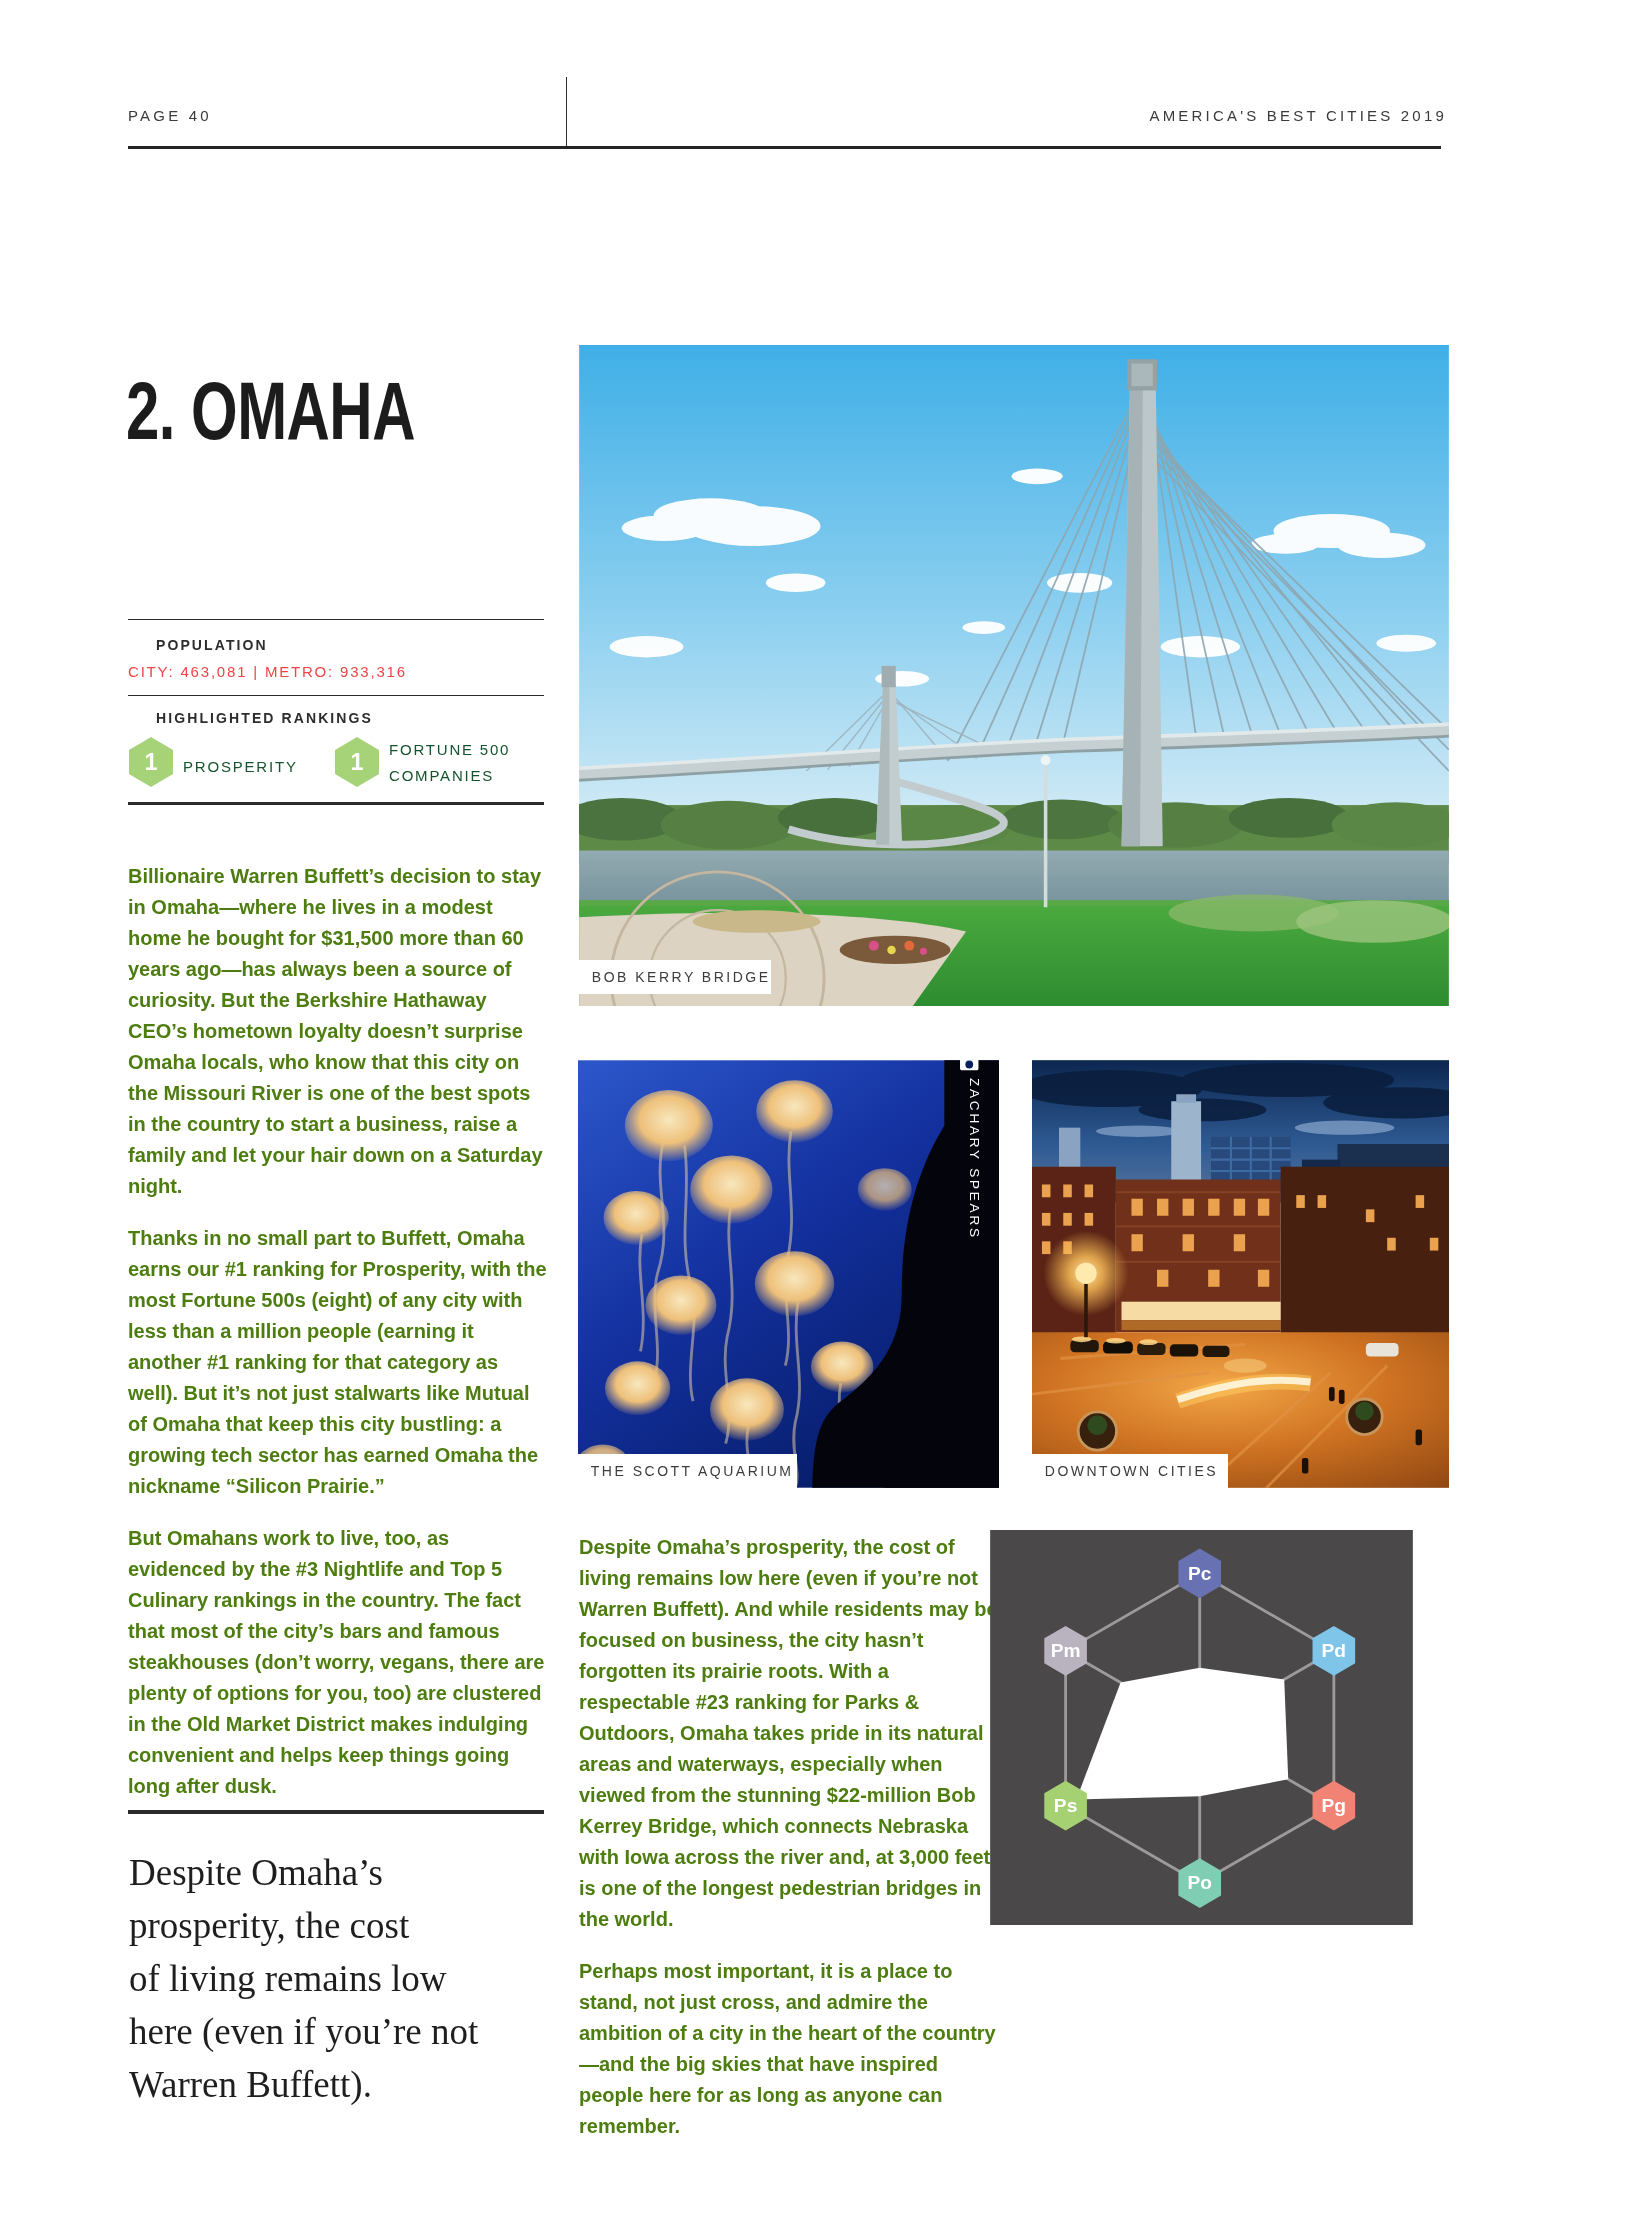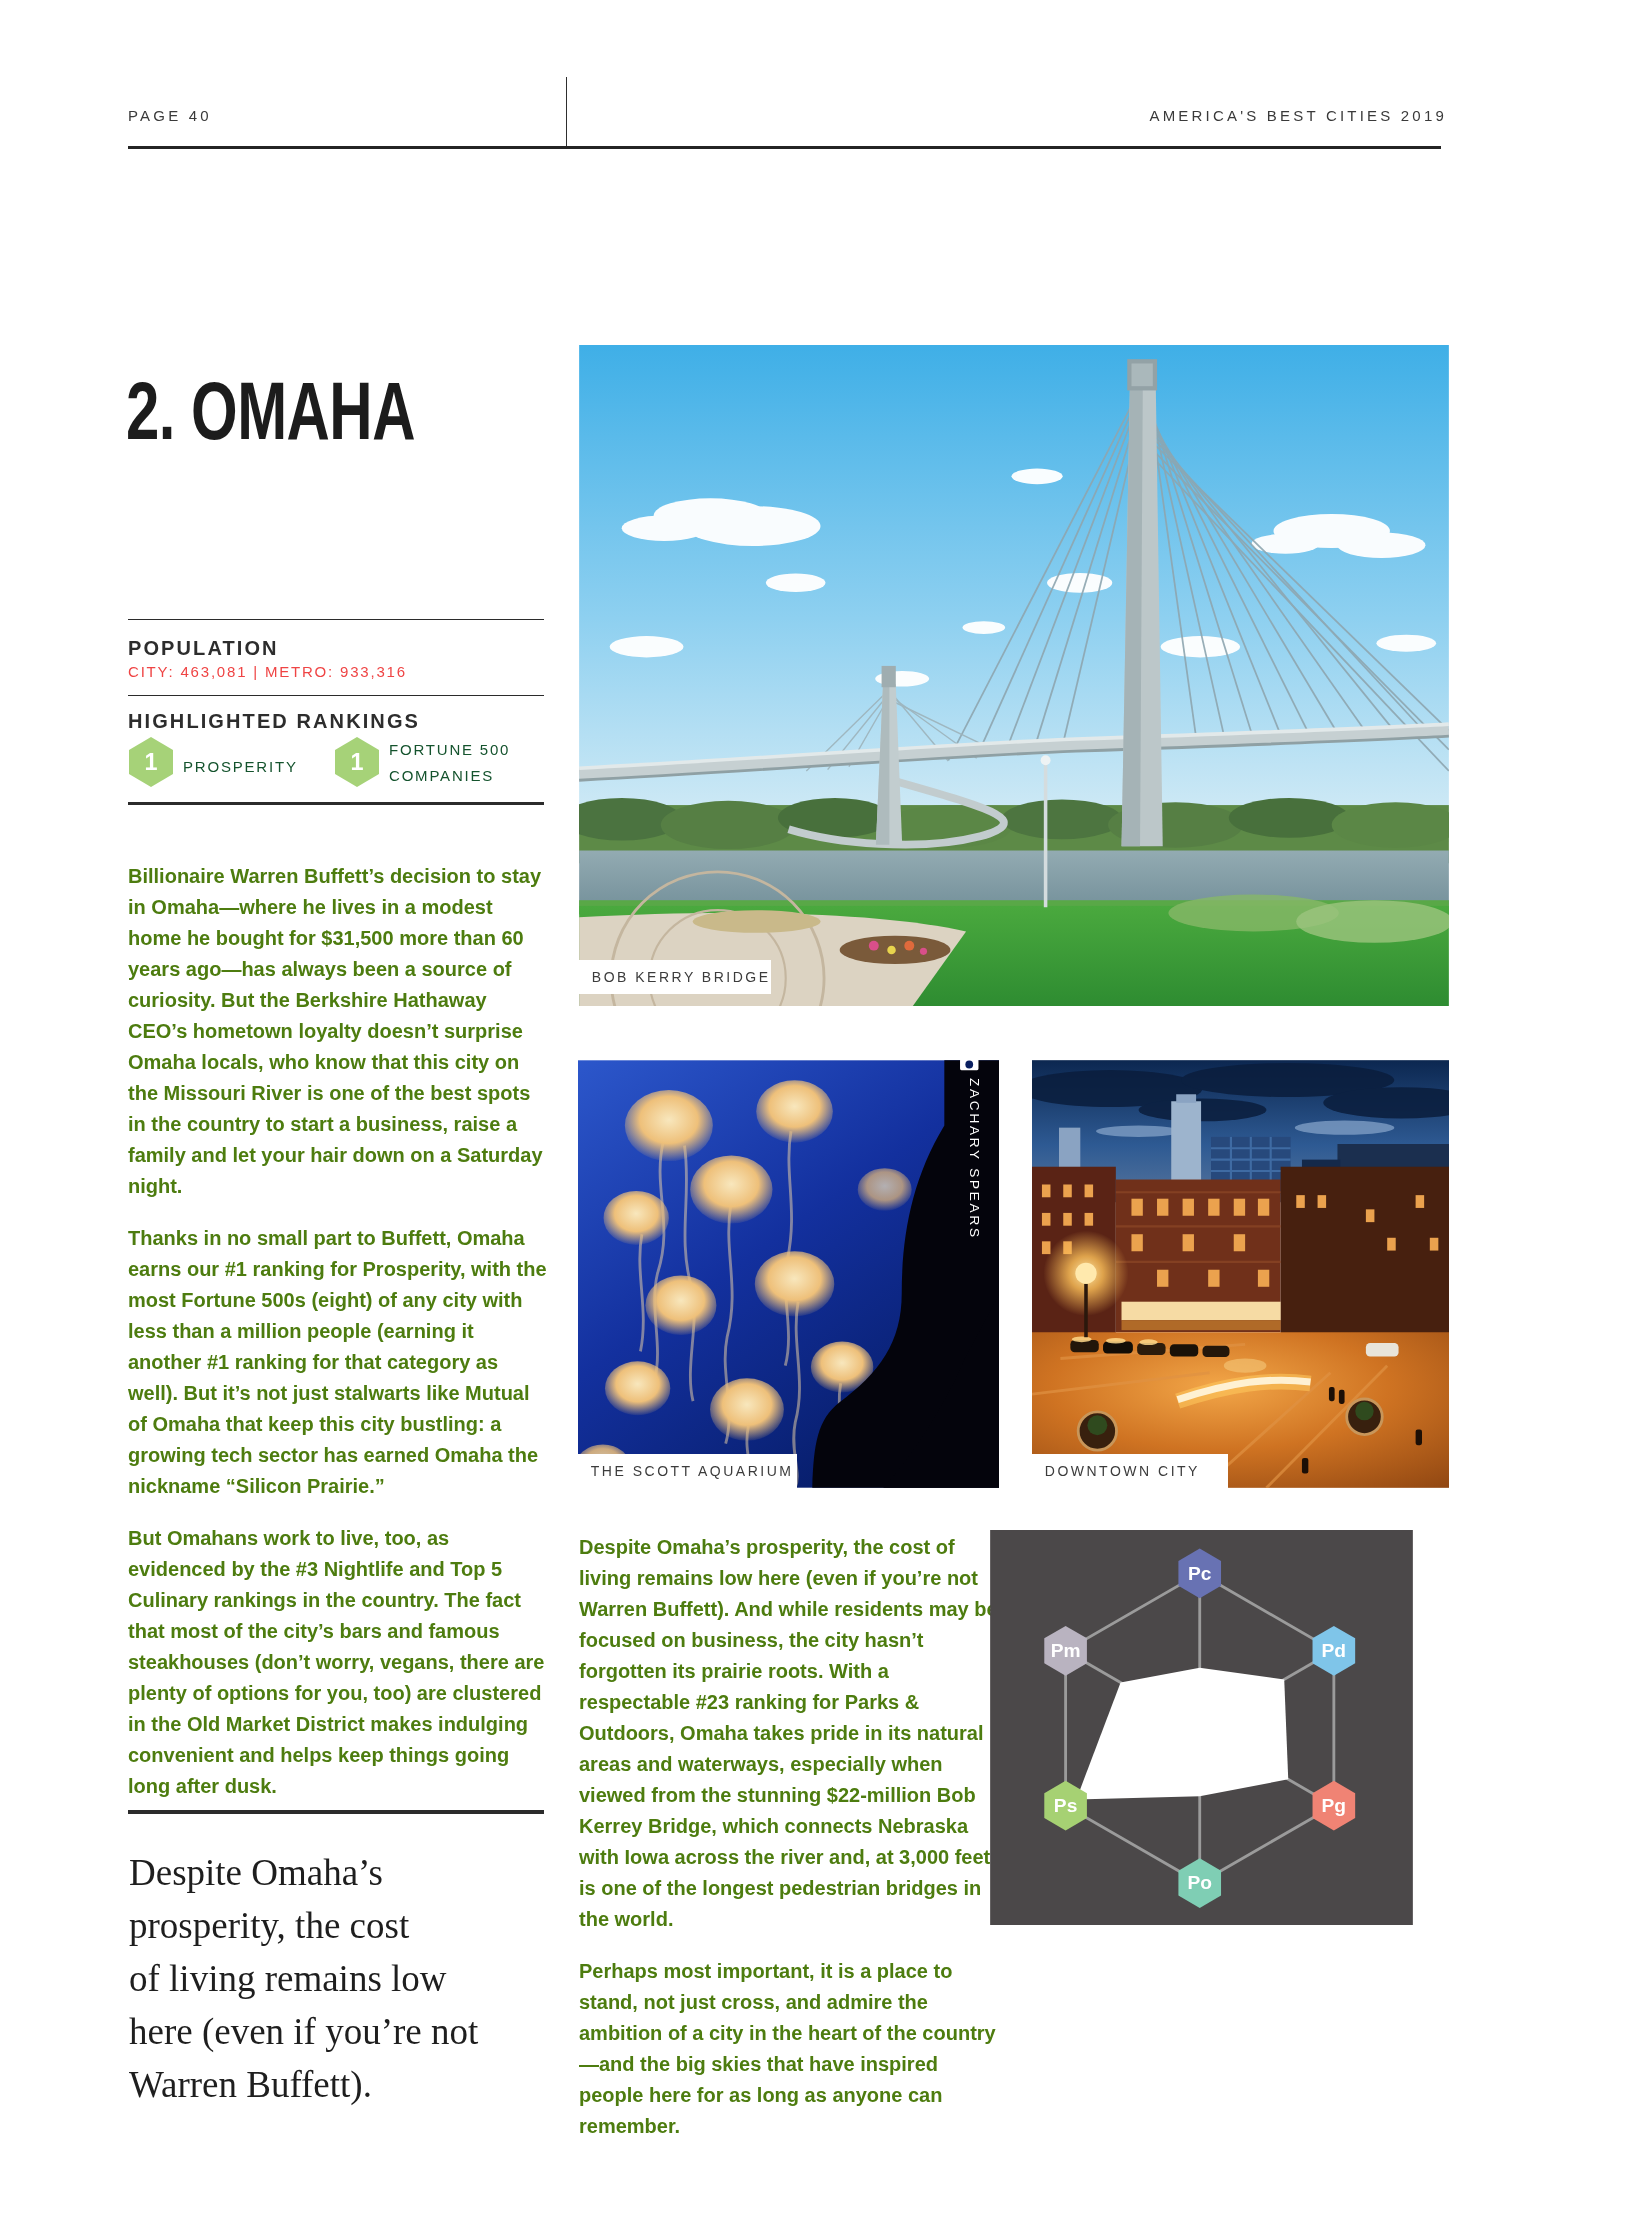--- a/index.html
+++ b/index.html
@@ -12,21 +12,21 @@
   .hdr-divider{width:1.4px;background:#2e2e2e;}
   .hdr-rule{background:#242424;}
 
   
   .rank-title{font-size:81px;font-weight:700;color:#1c1c1c;line-height:1;
               transform:scaleX(0.74);transform-origin:left top;white-space:nowrap;
               letter-spacing:-0.7px;}
   .dek{font-family:"Liberation Serif","DejaVu Serif",serif;font-size:32px;line-height:44px;
        color:#1f1f1f;white-space:pre-line;}
   .rule{background:#2b2b2b;}
-  .sec-head{font-size:20px;font-weight:700;letter-spacing:2.1px;color:#2d2d2d;}
+  .sec-head{font-size:14px;font-weight:700;letter-spacing:2.1px;color:#2d2d2d;margin-left:28px;}
   .sec-line{font-size:15px;letter-spacing:1.8px;color:#ef4444;}
   .hex-badge{width:44px;height:50px;display:flex;align-items:center;justify-content:center;
              clip-path:polygon(50% 0,100% 26%,100% 74%,50% 100%,0 74%,0 26%);
              color:#fff;font-size:23.4px;font-weight:700;}
   .badge-label{font-size:15px;letter-spacing:1.8px;color:#14532d;white-space:pre-line;line-height:26px;}
   .body-col p{margin:0 0 21px 0;font-size:20px;line-height:31px;color:#4d7c0f;font-weight:700;}
   .pull-quote{font-family:"Liberation Serif","DejaVu Serif",serif;font-size:37px;line-height:53px;
               color:#1e1e1e;white-space:pre-line;}
 
   
@@ -374,21 +374,21 @@
       <circle cx="468" cy="494" r="13" fill="#2f4a1e"></circle>
       <ellipse cx="300" cy="430" rx="30" ry="10" fill="#f5c87a" opacity="0.6"></ellipse>
       <g fill="#1c0f06">
         <rect x="418" y="460" width="8" height="20" rx="3"></rect>
           <rect x="432" y="464" width="8" height="20" rx="3"></rect>
         <rect x="540" y="520" width="9" height="22" rx="3"></rect>
           <rect x="380" y="560" width="9" height="22" rx="3"></rect>
       </g>
     </svg>
     <div class="caption-box abs" style="left:0;bottom:0;width:183px;height:34px;">
-      <span>DOWNTOWN CITY</span>
+      <span>DOWNTOWN CITIES</span>
     </div>
   </div>
 
   <div class="abs body-col" style="left:579px;top:1532px;width:426px;">
     <p>Despite Omaha’s prosperity, the cost of living remains low here (even if you’re not Warren Buffett). And while residents may be focused on business, the city hasn’t forgotten its prairie roots. With a respectable #23 ranking for Parks &amp; Outdoors, Omaha takes pride in its natural areas and waterways, especially when viewed from the stunning $22-million Bob Kerrey Bridge, which connects Nebraska with Iowa across the river and, at 3,000 feet, is one of the longest pedestrian bridges in the world.</p>
     <p>Perhaps most important, it is a place to stand, not just cross, and admire the ambition of a city in the heart of the country—and the big skies that have inspired people here for as long as anyone can remember.</p>
   </div>
 
   <div class="abs radar-panel" id="radar-chart" style="left:990px;top:1530px;width:423px;height:395px;"><svg width="423" height="395" viewBox="0 0 595 556">
         <rect width="595" height="556" fill="#4b4849"></rect>

